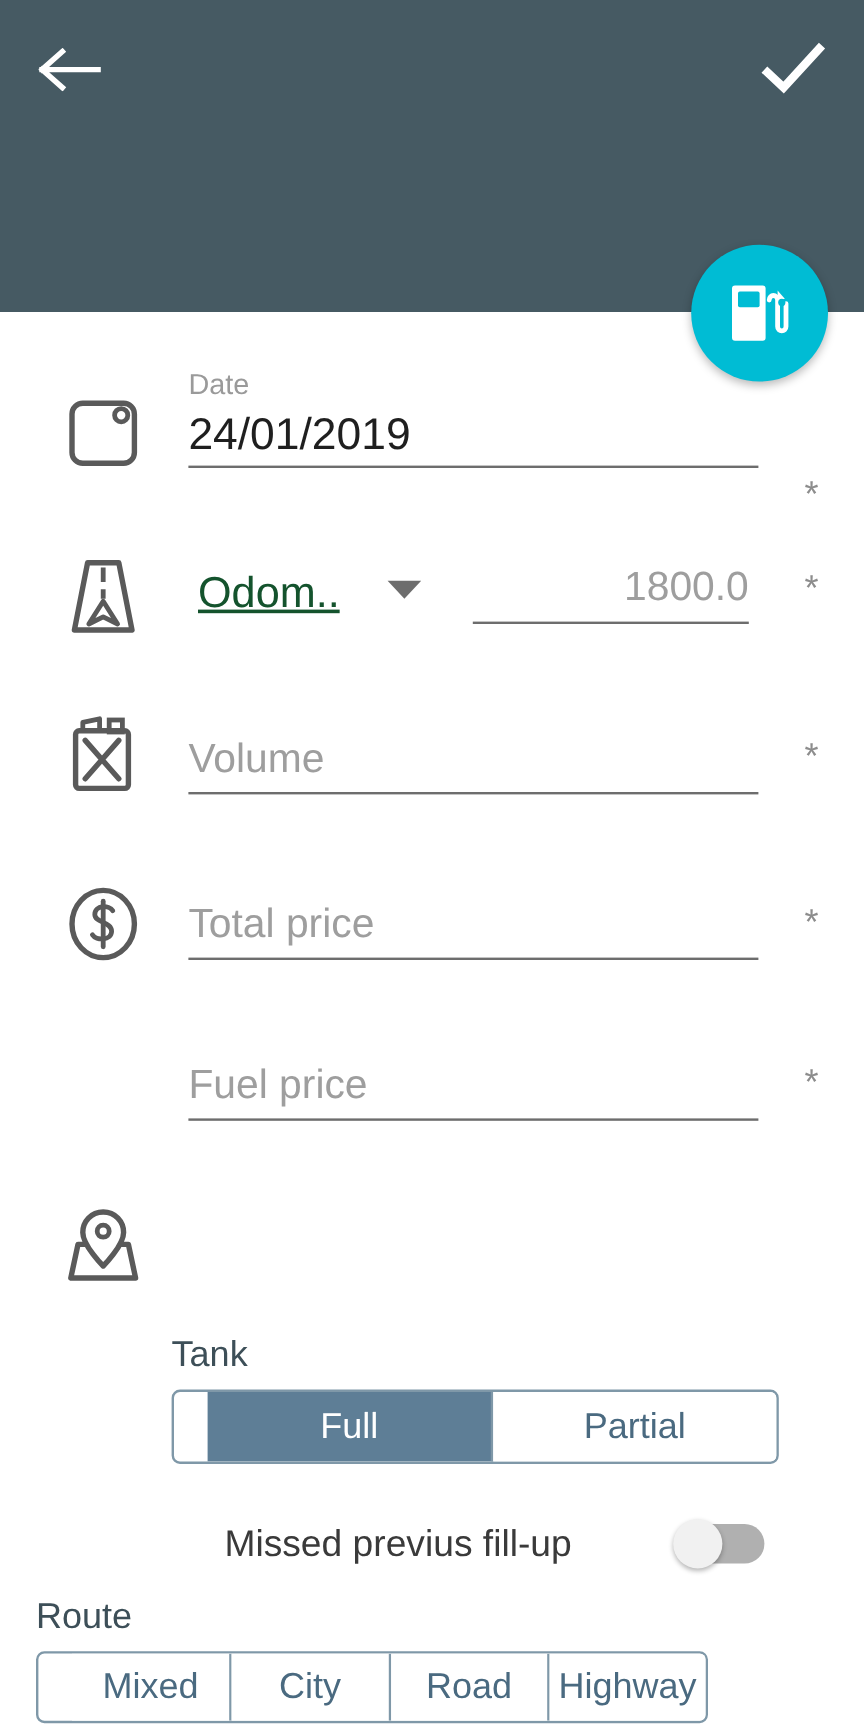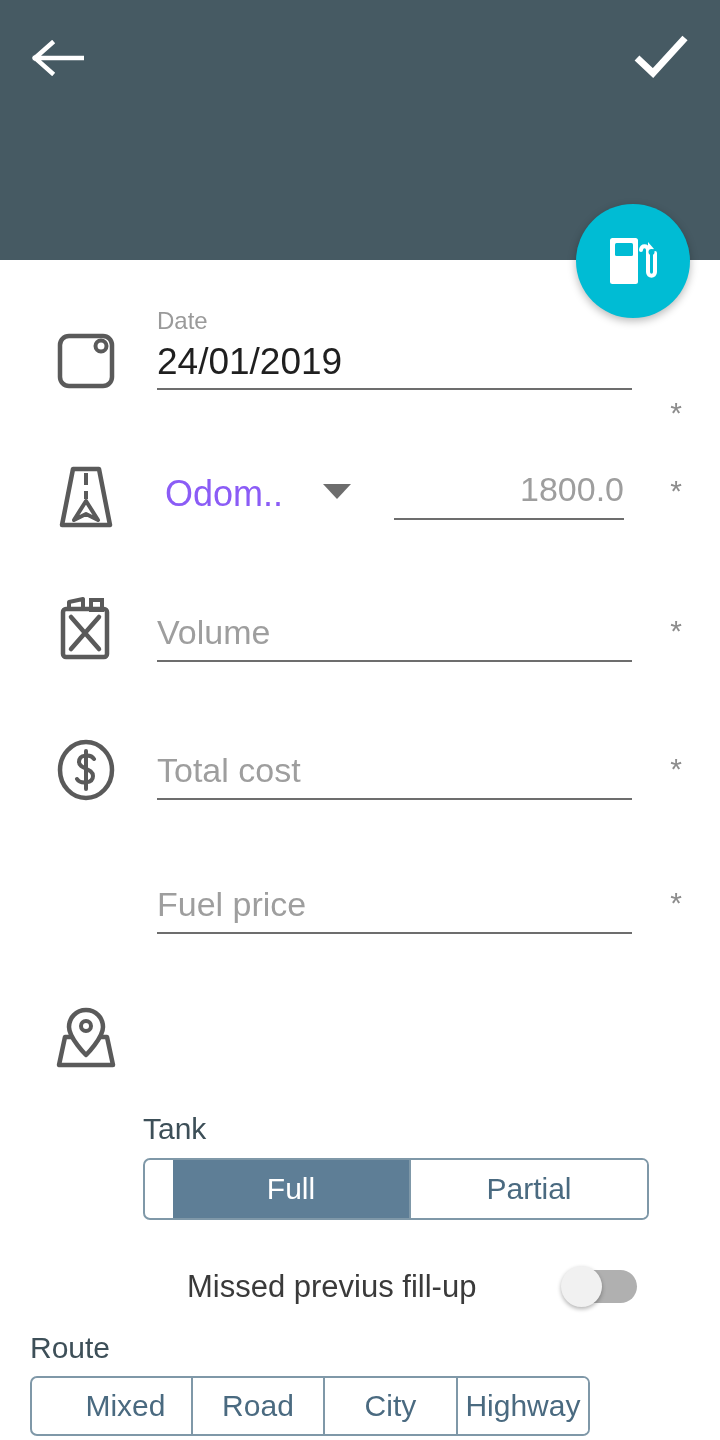--- a/index.html
+++ b/index.html
@@ -151,23 +151,24 @@
     left: 165px;
     top: 16px;
     width: 200px;
     height: 56px;
     display: flex;
     align-items: center;
     cursor: pointer;
   }
   .odo-select-text {
     font-size: 36px;
-    color: #8b5cf6;
+    color: #14532d;
     line-height: 56px;
     white-space: nowrap;
+    text-decoration: underline;
   }
   .caret {
     position: absolute;
     left: 323px;
     top: 34px;
     width: 0; height: 0;
     border-left: 14px solid transparent;
     border-right: 14px solid transparent;
     border-top: 15px solid #6d6d6d;
     cursor: pointer;
@@ -349,21 +350,21 @@
 
     <div class="row" style="top:468px; height:100px;">
       <div class="row-icon" style="top:2px;">
         <svg width="62" height="66" viewBox="0 0 62 66">
           <ellipse cx="31" cy="33" rx="26" ry="28" stroke="#5a5a5a" stroke-width="4.5" fill="none"></ellipse>
           <path d="M39 22 C36 17, 24 17, 24 25 C24 32, 38 31, 38 39 C38 47, 25 47, 22 42" stroke="#5a5a5a" stroke-width="4" fill="none" stroke-linecap="round"></path>
           <path d="M31 14 L31 52" stroke="#5a5a5a" stroke-width="4" fill="none" stroke-linecap="round"></path>
         </svg>
       </div>
       <div class="field" style="top:16px;">
-        <div class="field-placeholder">Total cost</div>
+        <div class="field-placeholder">Total price</div>
       </div>
       <div class="req-star" style="top:26px;">*</div>
     </div>
 
     <div class="row" style="top:602px; height:100px;">
       <div class="field" style="top:16px;">
         <div class="field-placeholder">Fuel price</div>
       </div>
       <div class="req-star" style="top:26px;">*</div>
     </div>
@@ -390,18 +391,18 @@
   <div class="toggle-label">Missed previus fill-up</div>
   <div class="toggle">
     <div class="toggle-track"></div>
     <div class="toggle-knob"></div>
   </div>
 
   <div class="section-label" style="left:30px; top:1329px;">Route</div>
 
   <div class="seg-group" style="left:30px; top:1376px; width:560px; height:60px;">
     <div class="seg" style="width:165px; height:56px;">Mixed</div>
+    <div class="seg" style="width:165px; height:56px;">City</div>
     <div class="seg" style="width:164px; height:56px;">Road</div>
-    <div class="seg" style="width:165px; height:56px;">City</div>
     <div class="seg" style="width:162px; height:56px;">Highway</div>
   </div>
 
 </div>
 
 </body></html>

